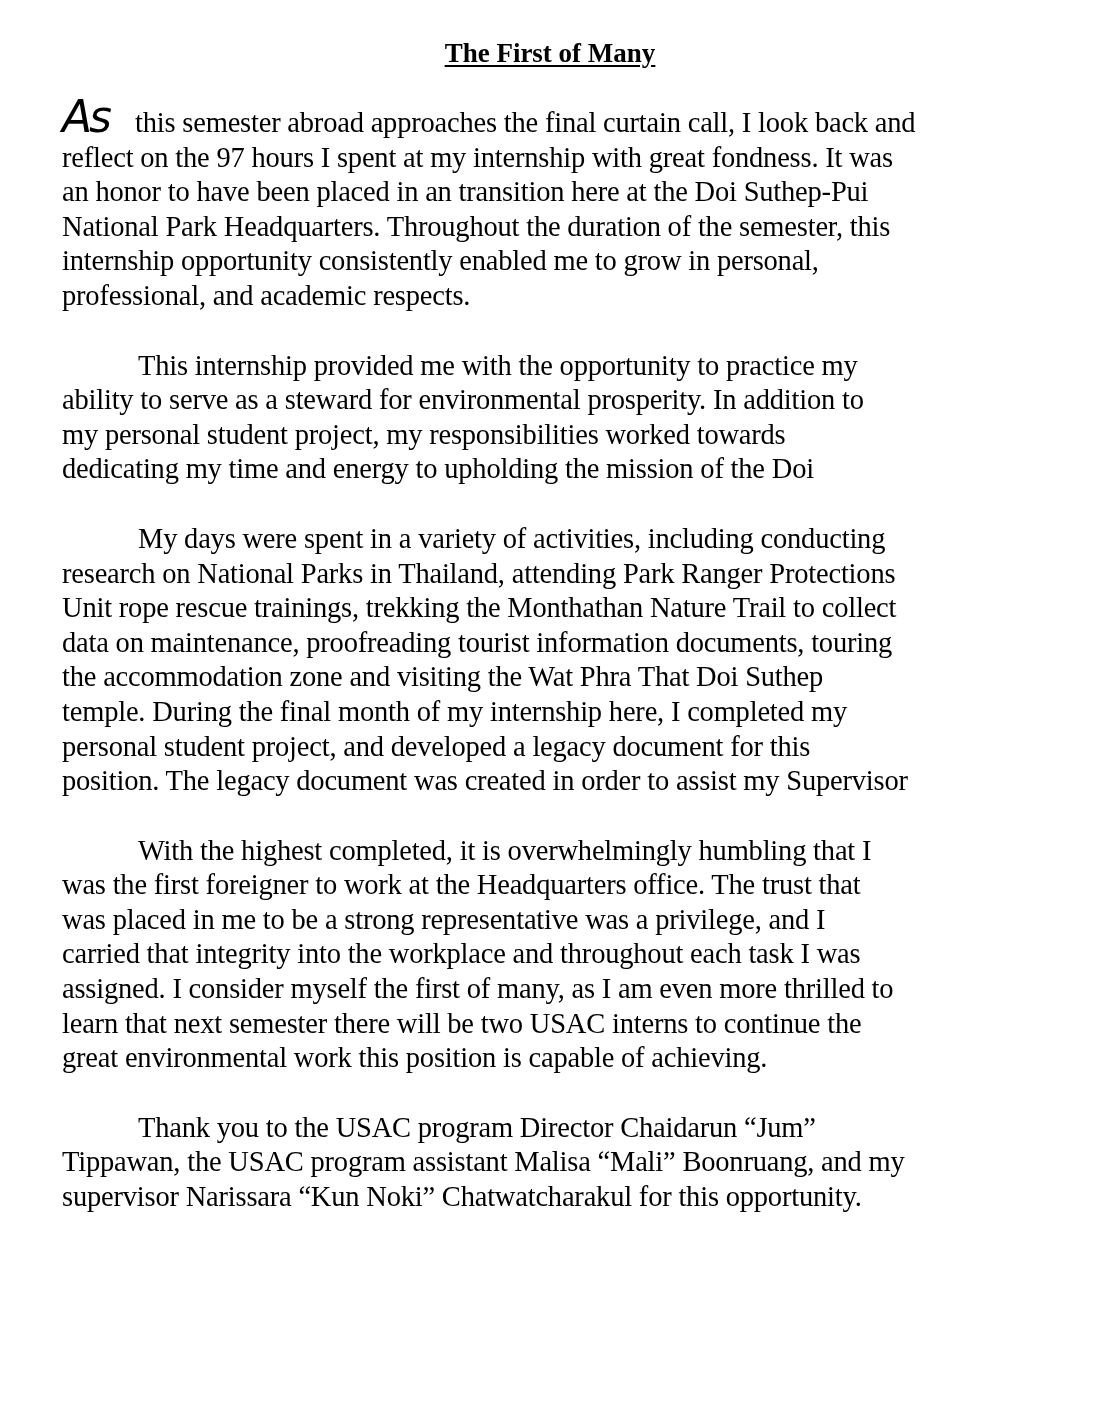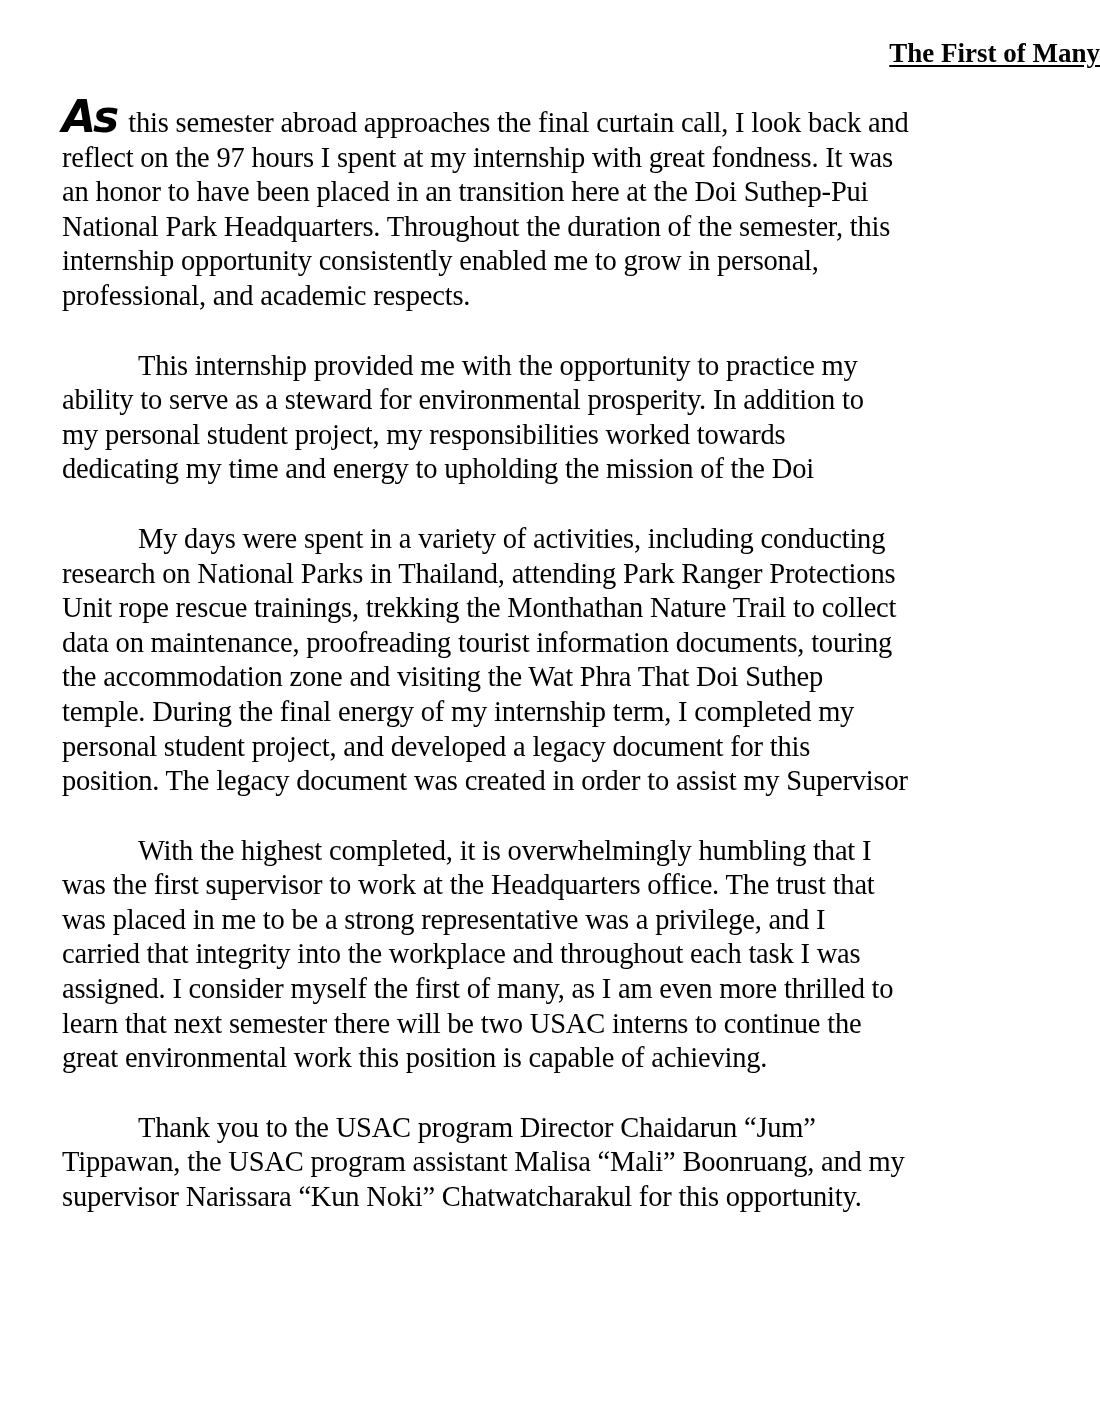--- a/index.html
+++ b/index.html
@@ -1,24 +1,24 @@
 <!DOCTYPE html>
 <html><head>
 <meta charset="utf-8">
 <style>
   html, body { margin:0; padding:0; background:#fff; }
   body { width:1100px; height:1420px; overflow:hidden; position:relative;
     font-family:"Liberation Serif","DejaVu Serif",serif; color:#000; }
-  .title { position:absolute; top:38px; left:0; width:1100px; text-align:right;
+  .title { position:absolute; top:38px; left:0; width:1100px; text-align:center;
     font-size:27px; font-weight:bold; text-decoration:underline; text-underline-offset:3px; }
   .page { position:absolute; left:62px; top:100px; width:990px; }
   .para { margin:0 0 35px 0; }
   .line { display:block; font-size:28.5px; line-height:34.6px; white-space:nowrap; letter-spacing:-0.2px; }
   .indent { padding-left:76px;font-family:Liberation Serif, serif; }
-  .dropcap { font-family:"DejaVu Sans",sans-serif; font-style:italic; font-size:44px; line-height:34px; margin-right:12px; letter-spacing:-3px;font-weight:bold; }
+  .dropcap { font-family:"DejaVu Sans",sans-serif; font-style:italic; font-size:44px; line-height:34px; margin-right:26px; letter-spacing:-3px; }
 </style>
 </head>
 <body>
 
 <div class="title">The First of Many</div>
 
 <div class="page">
   <div class="para">
     <span class="line"><span class="dropcap">As</span><span>this semester abroad approaches the final curtain call, I look back and</span></span>
     <span class="line">reflect on the 97 hours I spent at my internship with great fondness. It was</span>
@@ -32,27 +32,27 @@
     <span class="line">ability to serve as a steward for environmental prosperity. In addition to</span>
     <span class="line">my personal student project, my responsibilities worked towards</span>
     <span class="line">dedicating my time and energy to upholding the mission of the Doi</span>
   </div>
   <div class="para">
     <span class="line indent">My days were spent in a variety of activities, including conducting</span>
     <span class="line">research on National Parks in Thailand, attending Park Ranger Protections</span>
     <span class="line">Unit rope rescue trainings, trekking the Monthathan Nature Trail to collect</span>
     <span class="line">data on maintenance, proofreading tourist information documents, touring</span>
     <span class="line">the accommodation zone and visiting the Wat Phra That Doi Suthep</span>
-    <span class="line">temple. During the final energy of my internship term, I completed my</span>
+    <span class="line">temple. During the final month of my internship here, I completed my</span>
     <span class="line">personal student project, and developed a legacy document for this</span>
     <span class="line">position. The legacy document was created in order to assist my Supervisor</span>
   </div>
   <div class="para">
     <span class="line indent">With the highest completed, it is overwhelmingly humbling that I</span>
-    <span class="line">was the first supervisor to work at the Headquarters office. The trust that</span>
+    <span class="line">was the first foreigner to work at the Headquarters office. The trust that</span>
     <span class="line">was placed in me to be a strong representative was a privilege, and I</span>
     <span class="line">carried that integrity into the workplace and throughout each task I was</span>
     <span class="line">assigned. I consider myself the first of many, as I am even more thrilled to</span>
     <span class="line">learn that next semester there will be two USAC interns to continue the</span>
     <span class="line">great environmental work this position is capable of achieving.</span>
   </div>
   <div class="para">
     <span class="line indent">Thank you to the USAC program Director Chaidarun “Jum”</span>
     <span class="line">Tippawan, the USAC program assistant Malisa “Mali” Boonruang, and my</span>
     <span class="line">supervisor Narissara “Kun Noki” Chatwatcharakul for this opportunity.</span>

